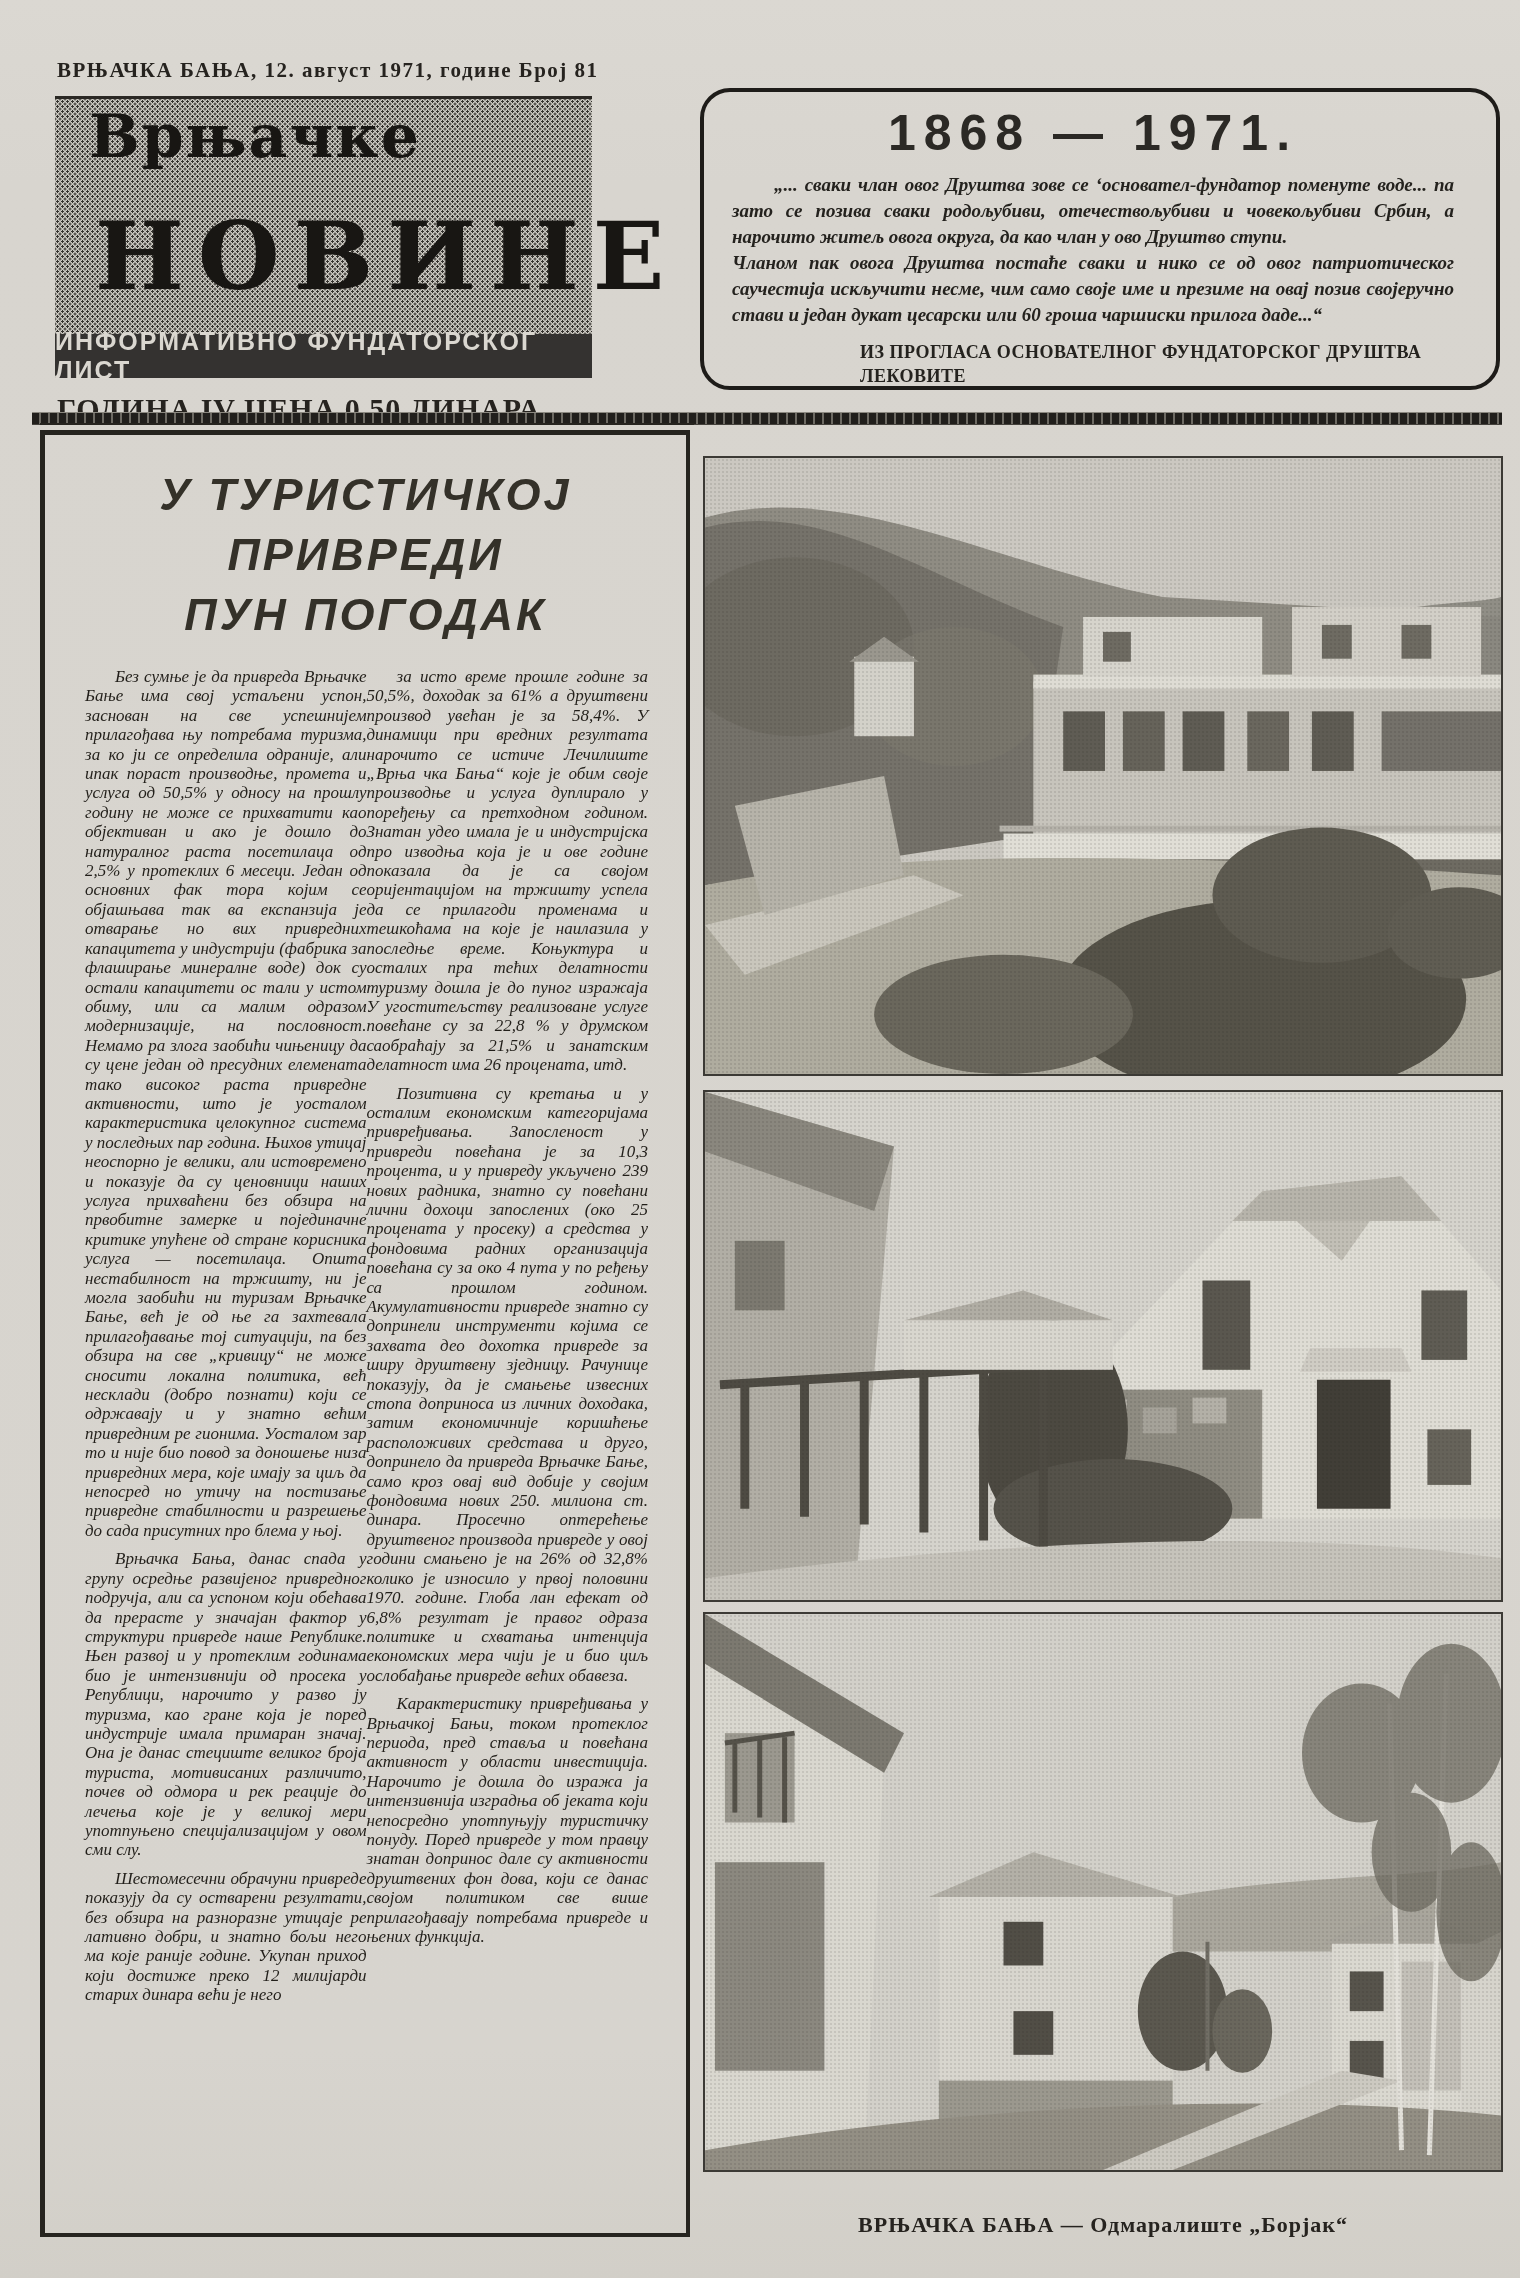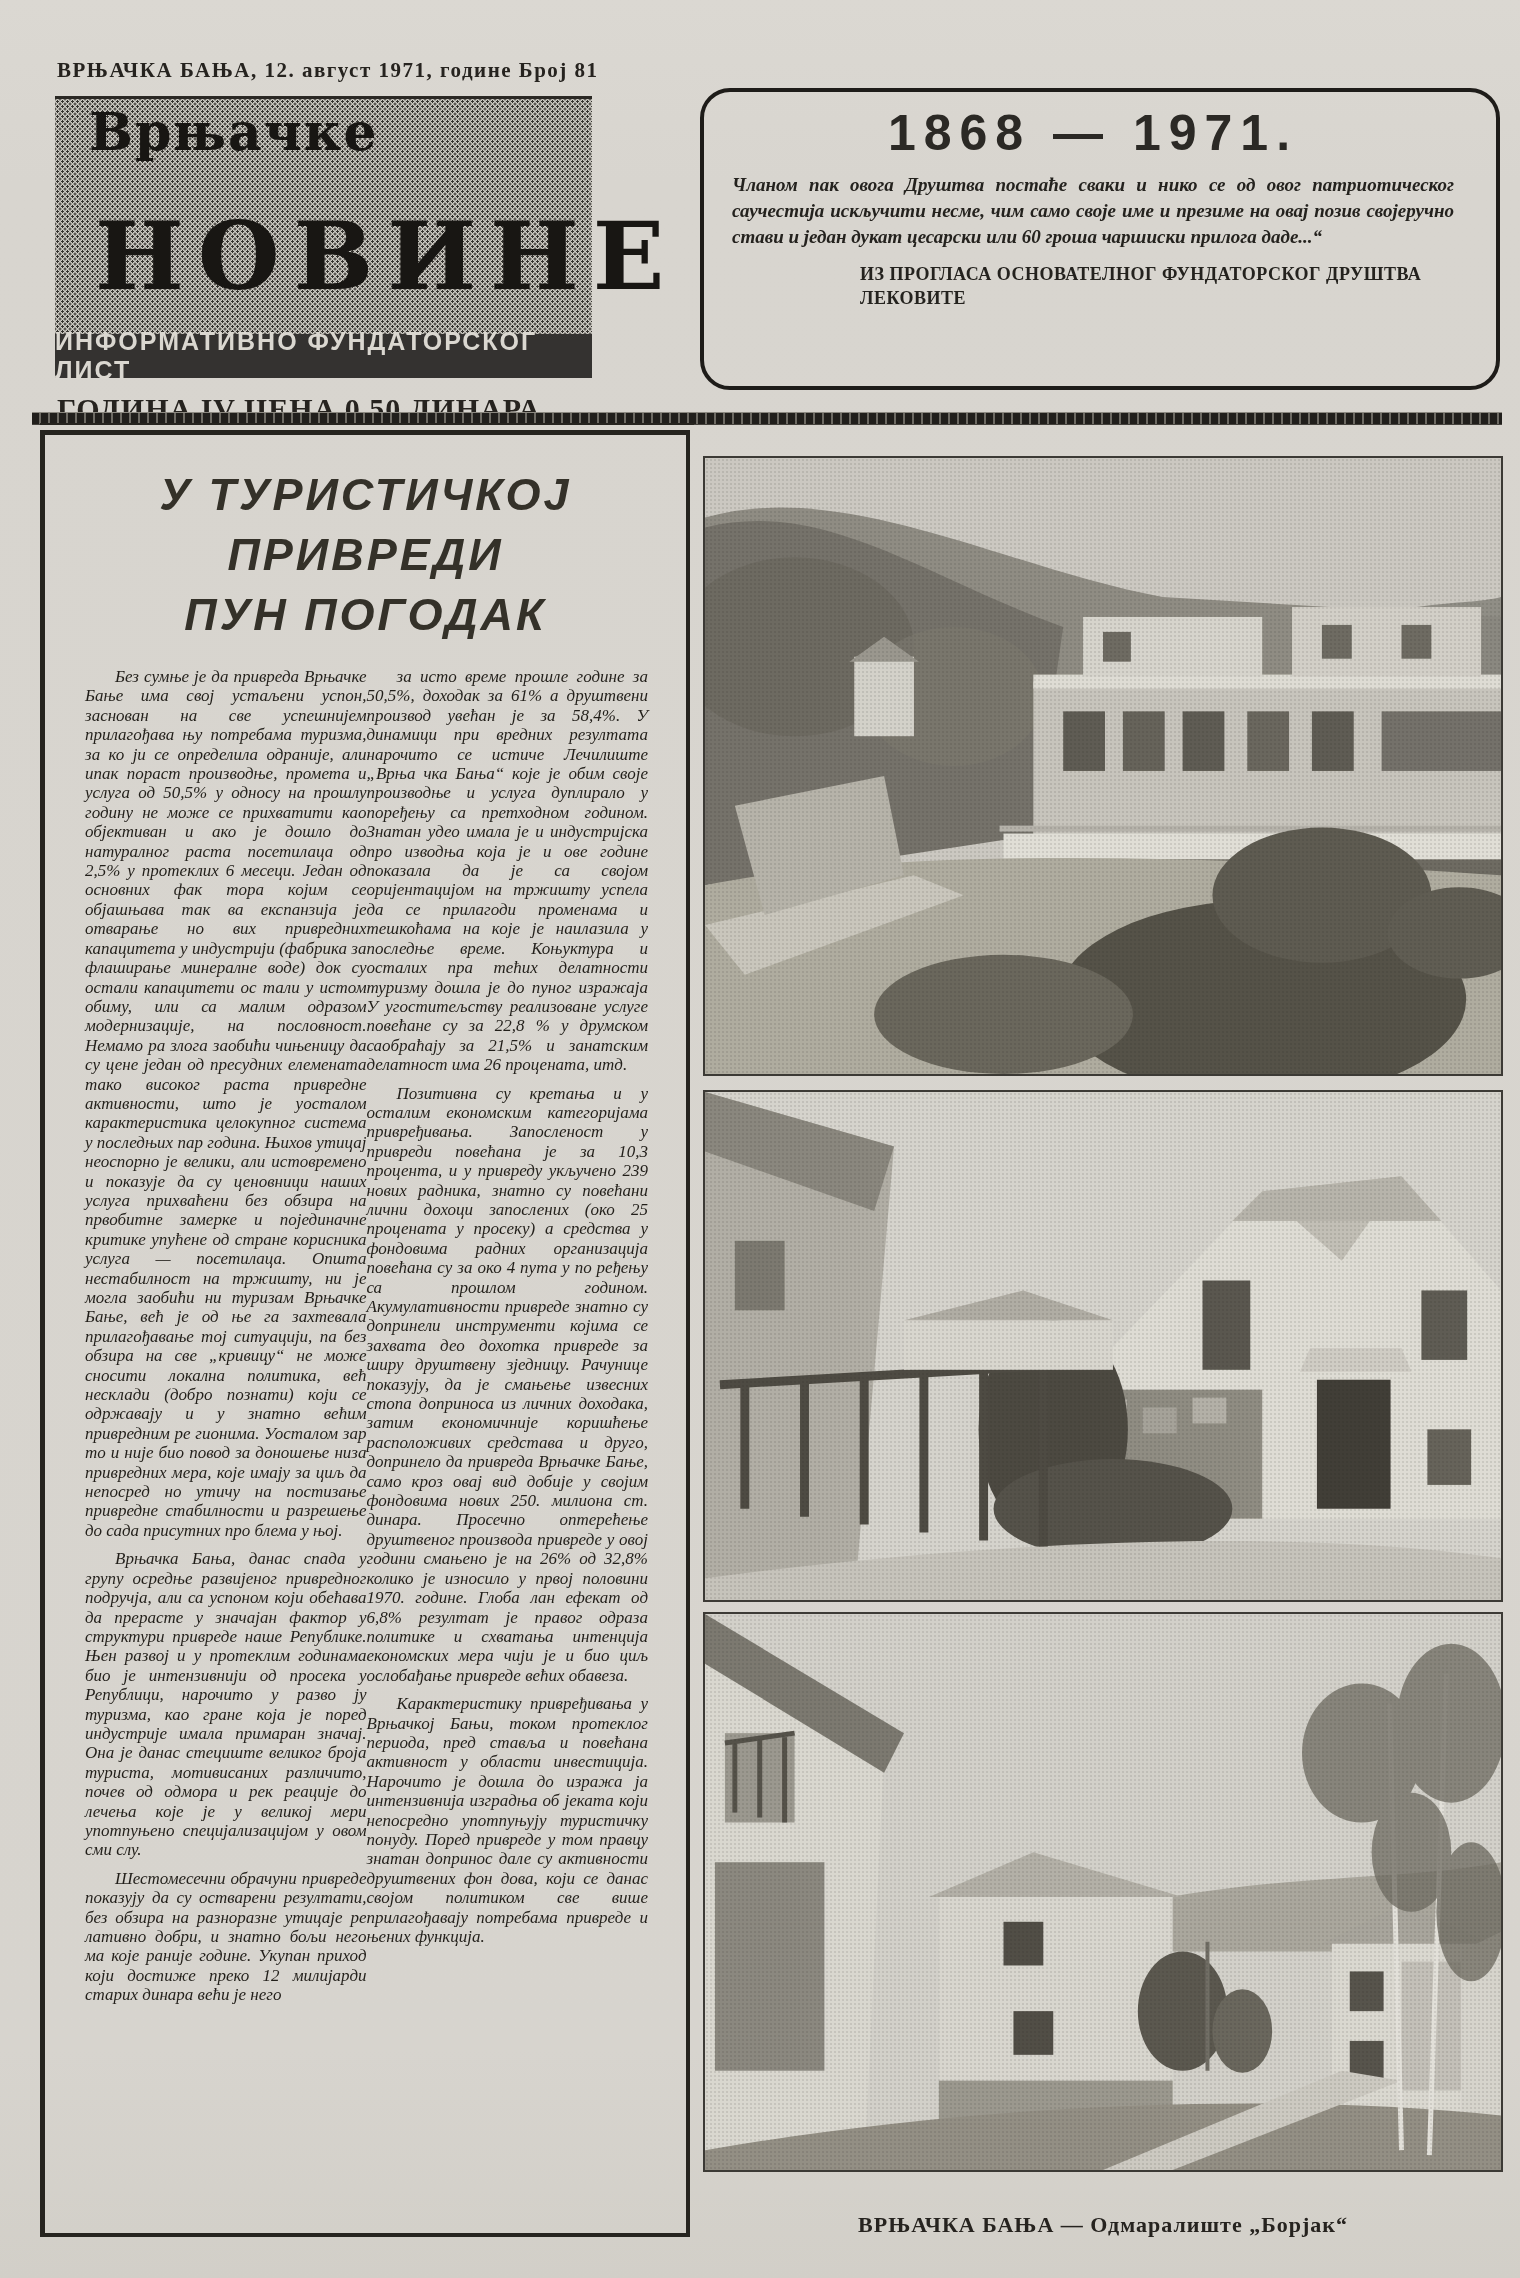--- a/index.html
+++ b/index.html
@@ -10,21 +10,21 @@
   
   .dateline{position:absolute;left:57px;top:58px;font-weight:bold;font-size:21px;
             letter-spacing:1.5px;color:#26231f;}
   .masthead-box{position:absolute;left:55px;top:96px;width:537px;height:238px;
         background-color:#ccc9c2;
         background-image:radial-gradient(circle,#35332f 1.05px,transparent 1.3px),
                          radial-gradient(circle,#35332f 1.05px,transparent 1.3px);
         background-size:5px 5px;background-position:0 0,2.5px 2.5px;
         border-top:3px solid #2a2824;}
   .masthead-w1{position:absolute;left:34px;top:2px;font-family:"DejaVu Serif",serif;
-        font-weight:bold;font-size:52px;color:#181613;letter-spacing:2px;}
+        font-weight:bold;font-size:60px;color:#181613;letter-spacing:2px;}
   .masthead-w2{position:absolute;left:40px;top:102px;font-family:"DejaVu Serif",serif;
         font-weight:bold;font-size:94px;color:#181613;letter-spacing:14px;}
   .tagline-band{position:absolute;left:55px;top:334px;width:537px;height:44px;
         background:#343230;display:flex;align-items:center;justify-content:center;}
   .tagline-band span{font-family:"Liberation Sans",sans-serif;font-weight:bold;
         font-size:25px;letter-spacing:2px;color:#dad7d0;}
   .edition-line{position:absolute;left:57px;top:392px;font-weight:bold;font-size:30px;
         letter-spacing:1px;color:#26231f;}
   
   .anniv-box{position:absolute;left:700px;top:88px;width:800px;height:302px;
@@ -77,20 +77,21 @@
     <div class="masthead-w2">НОВИНЕ</div>
   </div>
   <div class="tagline-band">
     <span>ИНФОРМАТИВНО ФУНДАТОРСКОГ ЛИСТ</span>
   </div>
   <div class="edition-line">ГОДИНА IV ЦЕНА 0,50 ДИНАРА</div>
 
   <div class="anniv-box">
     <div class="anniv-heading">1868 — 1971.</div>
     <div class="anniv-quote">
+      <p class="q1">„... сваки члан овог Друштва зове се ‘основател-фундатор поменуте воде... па зато се позива сваки родољубиви, отечествољубиви и човекољубиви Србин, а нарочито житељ овога округа, да као члан у ово Друштво ступи.</p>
       <p class="q2">Чланом пак овога Друштва постаће сваки и нико се од овог патриотическог саучестија искључити несме, чим само своје име и презиме на овај позив својеручно стави и један дукат цесарски или 60 гроша чаршиски прилога даде...“</p>
     </div>
     <div class="anniv-source">
       <div>ИЗ ПРОГЛАСА ОСНОВАТЕЛНОГ ФУНДАТОРСКОГ ДРУШТВА ЛЕКОВИТЕ</div>
     </div>
   </div>
 
   <div class="header-divider"></div>
 
   <div class="article-box">

